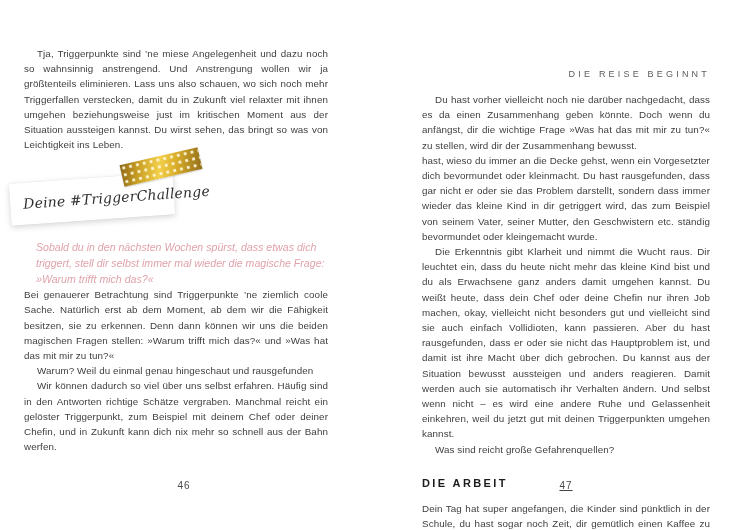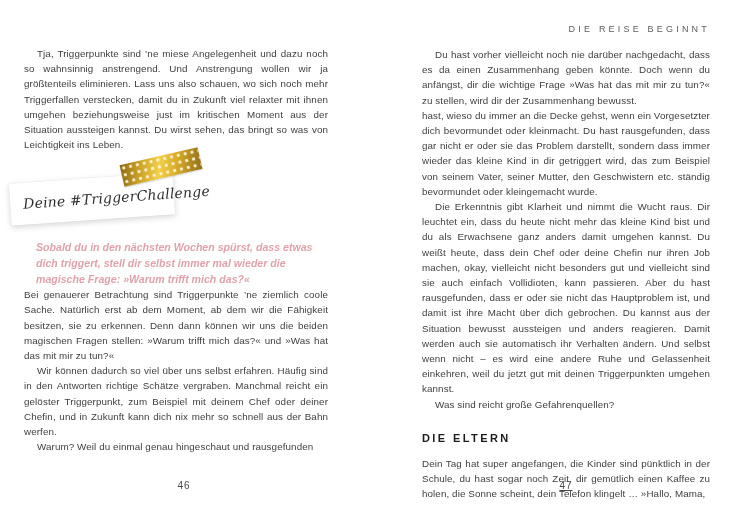--- a/index.html
+++ b/index.html
@@ -32,20 +32,21 @@
   }
   .indent { text-indent: 13px; }
 
   .running-header {
     font-size: 9px;
     letter-spacing: 3.2px;
     color: #5c5c5c;
     text-align: right;
     margin-bottom: 13px;
     white-space: nowrap;
+    margin-top: 45px;
   }
 
   .section-heading {
     font-size: 11px;
     font-weight: bold;
     letter-spacing: 2.4px;
     color: #1c1c1c;
     margin: 20px 0 12px 0;
   }
 
@@ -86,21 +87,20 @@
   }
 
   .challenge-text {
     margin: 12px 0 0 0;
     padding-left: 12px;
     font-style: italic;
     font-size: 10.6px;
     line-height: 15.6px;
     color: #dfa2ab;
     text-align: left;
-    font-weight: bold;
   }
 
   .folio {
     position: absolute;
     top: 480px;
     width: 288px;
     text-align: center;
     font-size: 10px;
     letter-spacing: 1px;
     color: #474747;
@@ -120,34 +120,34 @@
       <div class="note-slip">
         <span class="note-label">Deine #TriggerChallenge</span>
       </div>
       <div class="washi-tape"></div>
     </div>
 
     <p class="challenge-text">Sobald du in den nächsten Wochen spürst, dass etwas dich triggert, stell dir selbst immer mal wieder die magische Frage: »Warum trifft mich das?«</p>
 
 
     <p class="body-par">Bei genauerer Betrachtung sind Triggerpunkte ’ne ziemlich coole Sache. Natürlich erst ab dem Moment, ab dem wir die Fähigkeit besitzen, sie zu erkennen. Denn dann können wir uns die beiden magischen Fragen stellen: »Warum trifft mich das?« und »Was hat das mit mir zu tun?«</p>
+    <p class="body-par indent">Warum? Weil du einmal genau hingeschaut und rausgefunden</p>
     <p class="body-par indent">Wir können dadurch so viel über uns selbst erfahren. Häufig sind in den Antworten richtige Schätze vergraben. Manchmal reicht ein gelöster Triggerpunkt, zum Beispiel mit deinem Chef oder deiner Chefin, und in Zukunft kann dich nix mehr so schnell aus der Bahn werfen.</p>
-    <p class="body-par indent">Warum? Weil du einmal genau hingeschaut und rausgefunden</p>
 
     <div class="folio folio-left">46</div>
   </div>
 
   <div class="page page-right">
     <div class="running-header">DIE REISE BEGINNT</div>
 
     <p class="body-par indent">Du hast vorher vielleicht noch nie darüber nachgedacht, dass es da einen Zusammenhang geben könnte. Doch wenn du anfängst, dir die wichtige Frage »Was hat das mit mir zu tun?« zu stellen, wird dir der Zusammenhang bewusst.</p>
     <p class="body-par">hast, wieso du immer an die Decke gehst, wenn ein Vorgesetzter dich bevormundet oder kleinmacht. Du hast rausgefunden, dass gar nicht er oder sie das Problem darstellt, sondern dass immer wieder das kleine Kind in dir getriggert wird, das zum Beispiel von seinem Vater, seiner Mutter, den Geschwistern etc. ständig bevormundet oder kleingemacht wurde.</p>
     <p class="body-par indent">Die Erkenntnis gibt Klarheit und nimmt die Wucht raus. Dir leuchtet ein, dass du heute nicht mehr das kleine Kind bist und du als Erwachsene ganz anders damit umgehen kannst. Du weißt heute, dass dein Chef oder deine Chefin nur ihren Job machen, okay, vielleicht nicht besonders gut und vielleicht sind sie auch einfach Vollidioten, kann passieren. Aber du hast rausgefunden, dass er oder sie nicht das Hauptproblem ist, und damit ist ihre Macht über dich gebrochen. Du kannst aus der Situation bewusst aussteigen und anders reagieren. Damit werden auch sie automatisch ihr Verhalten ändern. Und selbst wenn nicht – es wird eine andere Ruhe und Gelassenheit einkehren, weil du jetzt gut mit deinen Triggerpunkten umgehen kannst.</p>
     <p class="body-par indent">Was sind reicht große Gefahrenquellen?</p>
 
-    <h2 class="section-heading">DIE ELTERN</h2>
+    <h2 class="section-heading">DIE ARBEIT</h2>
 
     <p class="body-par">Dein Tag hat super angefangen, die Kinder sind pünktlich in der Schule, du hast sogar noch Zeit, dir gemütlich einen Kaffee zu holen, die Sonne scheint, dein Telefon klingelt … »Hallo, Mama,</p>
 
     <div class="folio folio-right">47</div>
   </div>
 
 </div>
 
 </body></html>

